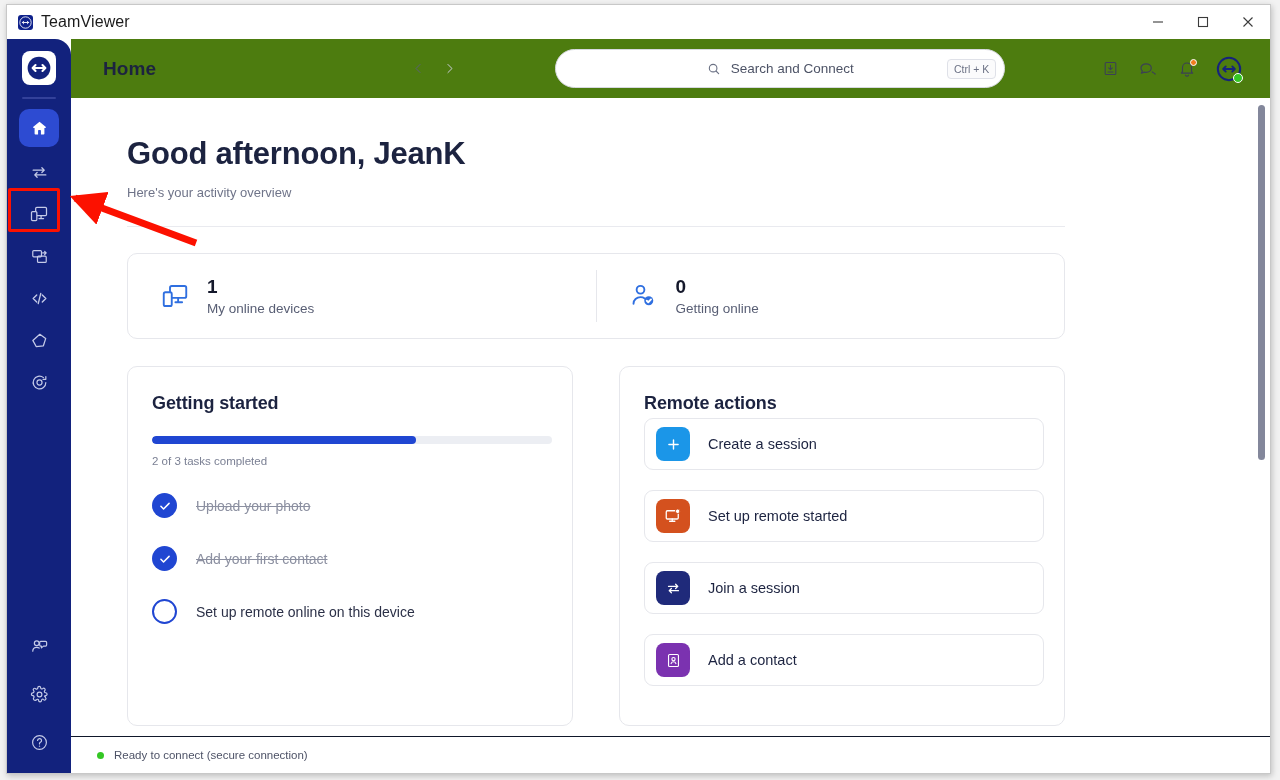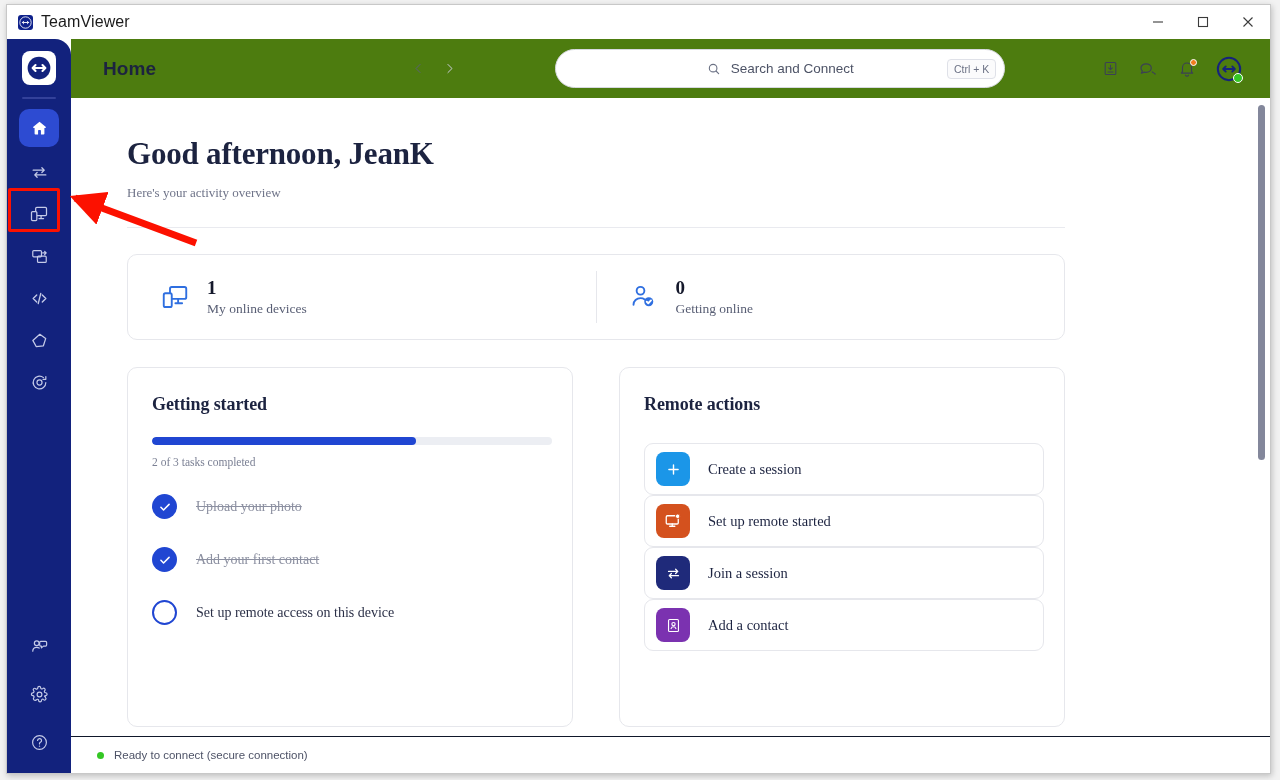--- a/index.html
+++ b/index.html
@@ -119,21 +119,21 @@
   .avatar-dot {
     position: absolute; right: -1px; bottom: -1px;
     width: 10px; height: 10px; border-radius: 50%;
     background: #34c724; border: 1.6px solid #fff;
   }
 
   
   .content {
     position: absolute; left: 64px; top: 93px;
     width: 1050px; height: 640px;
-    background: #ffffff; overflow: hidden; font-family: Liberation Serif, serif;
+    background: #ffffff; overflow: hidden;
   }
   .greeting { padding: 38px 0 0 56px; }
   .greeting h1 {
     font-size: 31px; font-weight: bold; color: #1c2340;
     letter-spacing: -.2px;
   }
   .greeting p { margin-top: 13px; font-size: 13px; color: #6f7489; }
   .hr {
     margin: 26px 56px 0 56px;
     height: 1px; background: #e9eaef;
@@ -178,21 +178,21 @@
   .task-check {
     width: 25px; height: 25px; border-radius: 50%;
     display: flex; align-items: center; justify-content: center;
     flex: none;
   }
   .task-check.done { background: #2046d2; color: #fff; }
   .task-check.todo { background: #fff; border: 2px solid #2046d2; }
   .task-text { font-size: 14px; color: #2b3047; }
   .task-text.done { color: #8c90a1; text-decoration: line-through; }
 
-  .actions { margin-top: 28px; display: flex; flex-direction: column; gap: 0; }
+  .actions { margin-top: 4px; display: flex; flex-direction: column; gap: 20px; }
   .action {
     height: 52px;
     border: 1px solid #e6e7ec; border-radius: 9px;
     display: flex; align-items: center; gap: 18px;
     padding-left: 11px;
     background: #fff;
   }
   .action-icon {
     width: 34px; height: 34px; border-radius: 8px;
     display: flex; align-items: center; justify-content: center;
@@ -495,21 +495,21 @@
             <div class="task">
               <span class="task-check done">
                 <svg width="14" height="14" viewBox="0 0 24 24" fill="none" stroke="currentColor" stroke-width="2.6" stroke-linecap="round" stroke-linejoin="round">
                     <path d="M5 12.5l4.5 4.5L19 7.5"></path>
                   </svg>
               </span>
               <span class="task-text done">Add your first contact</span>
             </div>
             <div class="task">
               <span class="task-check todo"></span>
-              <span class="task-text">Set up remote access on this device</span>
+              <span class="task-text">Set up remote online on this device</span>
             </div>
           </div>
         </div>
 
         <div class="panel">
           <h2>Remote actions</h2>
 
           <div class="actions">
             <div class="action">
               <span class="action-icon" id="ai0" style="background: rgb(27, 150, 232);">

